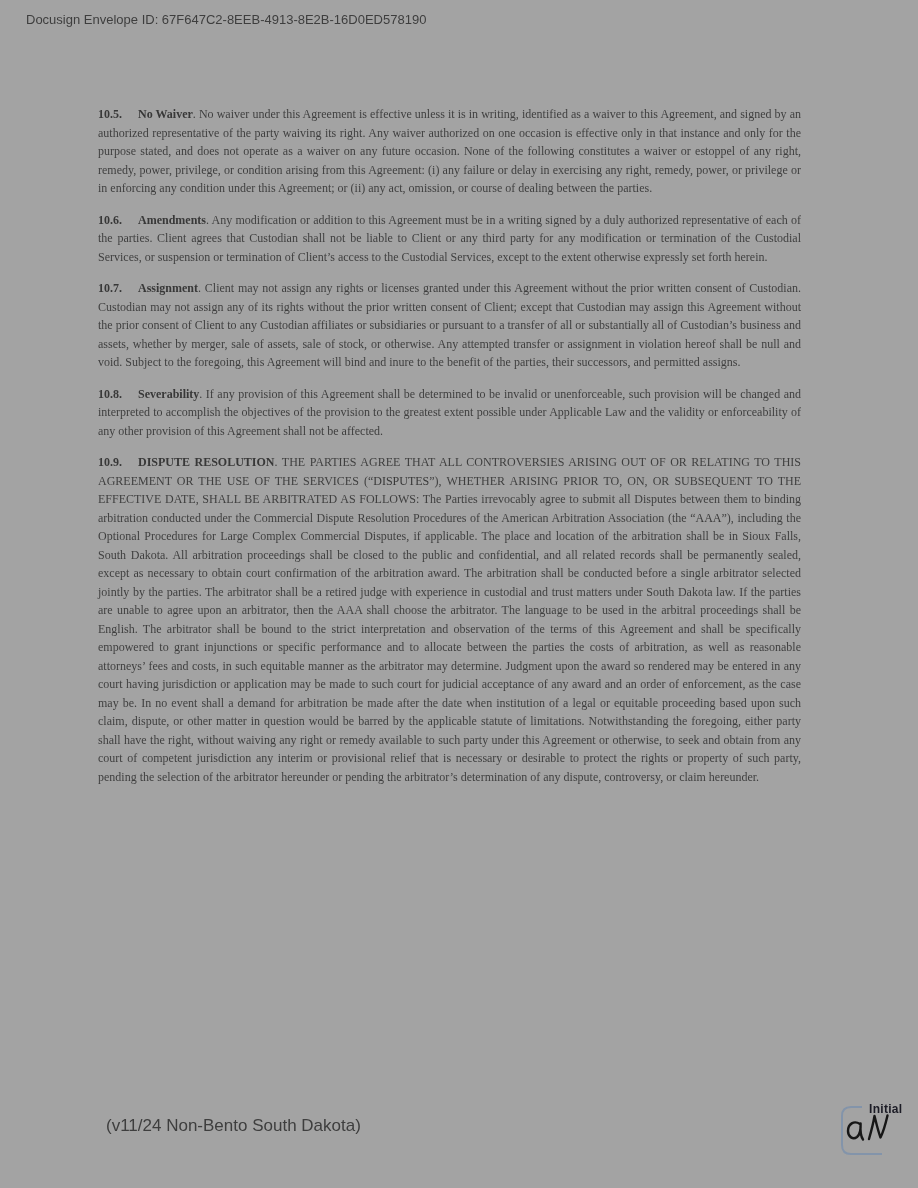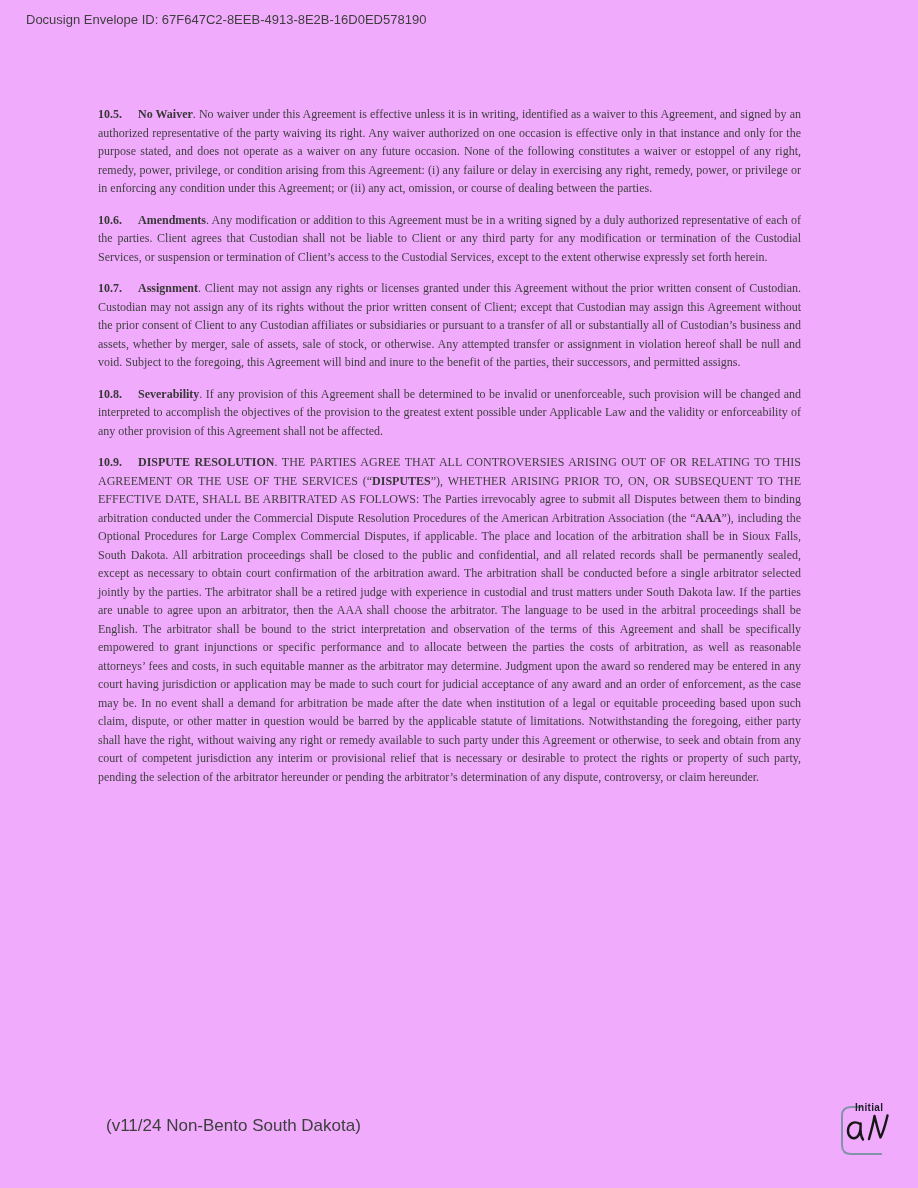--- a/index.html
+++ b/index.html
@@ -1,21 +1,21 @@
 <!DOCTYPE html>
 <html><head>
 <meta charset="utf-8">
 <title>Docusign Document</title>
 <style>
   html, body { margin: 0; padding: 0; background: #ffffff; }
   .page {
     position: relative;
     width: 918px;
     height: 1188px;
-    background: #f0abfc;
+    background: #a3a3a3;
     font-family: "Liberation Serif", serif;
     overflow: hidden;
   }
   .env-id {
     position: absolute;
     left: 26px;
     top: 12px;
     font-family: "Liberation Sans", sans-serif;
     font-size: 13px;
     color: #3e3e3e;
@@ -29,44 +29,44 @@
     color: #3f3f3f;
     font-size: 12px;
     line-height: 18.5px;
   }
   .para {
     margin: 0 0 13px 0;
     text-align: justify;
   }
   .secnum { font-weight: 700; margin-right: 16px; color: #383838; }
   .sechead { font-weight: 700; color: #383838; }
-  .b { font-weight: 700; color: #383838; }
+  .b { font-weight: 400; color: #383838; }
   .footer-note {
     position: absolute;
     left: 106px;
     top: 1116px;
     font-family: "Liberation Sans", sans-serif;
     font-size: 17px;
     color: #3e3e3e;
     white-space: nowrap;
   }
   .initial-tab {
     position: absolute;
     left: 839px;
     top: 1098px;
     width: 79px;
     height: 62px;
   }
   .tab-frame { position: absolute; left: 0; top: 0; }
   .tab-label {
     position: absolute;
-    left: 16px;
+    left: 30px;
     top: 4px;
     font-family: "Liberation Sans", sans-serif;
-    font-size: 10px;
+    font-size: 12px;
     font-weight: 700;
     color: #1c1c26;
     letter-spacing: 0.3px;
     white-space: nowrap;
   }
   .ink { position: absolute; left: 6px; top: 12px; }
 </style>
 </head>
 <body>
 

